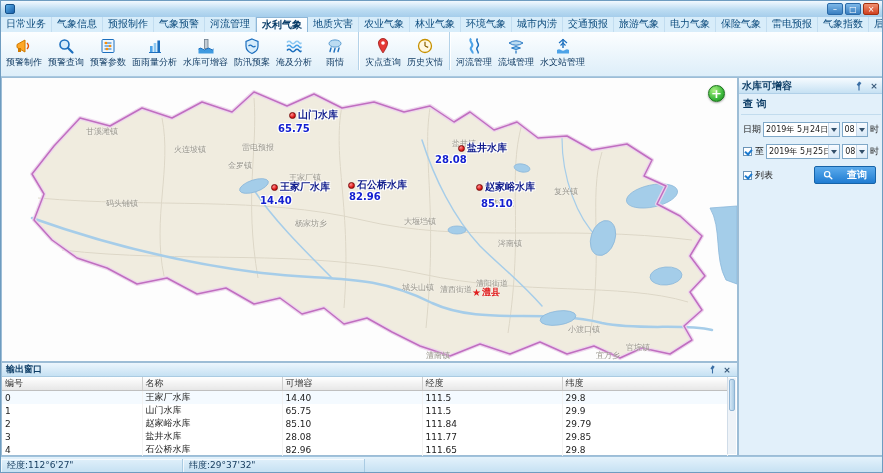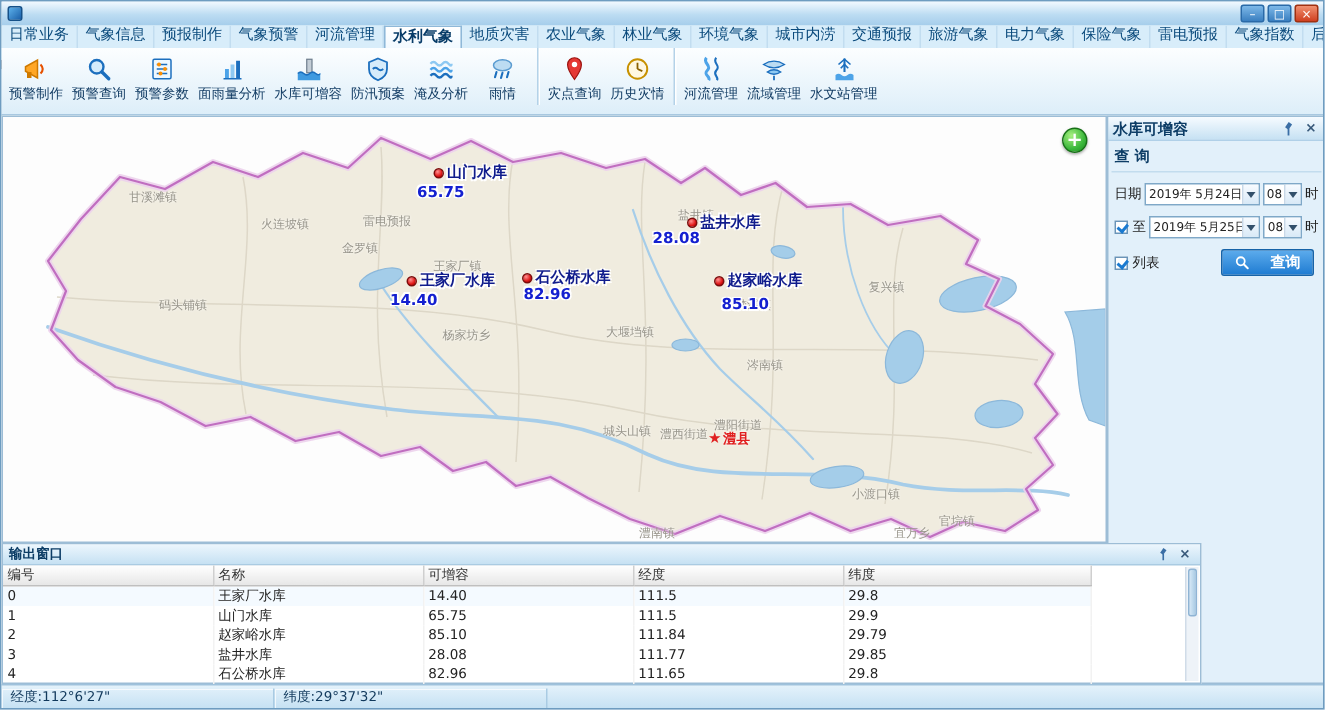--- a/index.html
+++ b/index.html
@@ -79,21 +79,21 @@
     border-top:4px solid #33506b; }
   .checkbox { width:9px; height:9px; background:#fff; border:1px solid #6a94b8; margin-right:3px;
     position:relative; flex:0 0 auto; }
   .checkbox.checked::after { content:""; position:absolute; left:1px; top:1px; width:5px; height:3px;
     border-left:2px solid #1a7ad0; border-bottom:2px solid #1a7ad0; transform:rotate(-50deg); }
   .query-btn { margin-left:auto; margin-right:5px; height:18px; padding:0 8px; display:flex;
     align-items:center; gap:14px; background:linear-gradient(#5cabec,#1f7cd2); border:1px solid #1663a8;
     border-radius:2px; color:#fff; font-size:10px; font-weight:bold; cursor:pointer; }
 
   
-  .output { position:absolute; top:361px; left:0; width:800px; height:94px; background:#fff;
+  .output { position:absolute; top:361px; left:0; width:737px; height:94px; background:#fff;
     border:1px solid #9dbdd6; }
   .output-header { height:14px; background:linear-gradient(#ecf6fd,#c6e1f3); border-bottom:1px solid #aacbe2;
     display:flex; align-items:center; font-size:9px; font-weight:bold; color:#0d3d66; padding:0 4px; }
   .output-table { width:726px; border-collapse:collapse; table-layout:fixed; font-size:9px; }
   .output-table th { height:13px; background:linear-gradient(#ffffff,#e7e7e7); border-right:1px solid #cfcfcf;
     border-bottom:1px solid #bfbfbf; font-weight:normal; text-align:left; padding:0 3px; color:#333; }
   .output-table td { height:10px; padding:0 3px; border-right:1px solid #f2f2f2; color:#222;
     white-space:nowrap; overflow:hidden; }
   .output-table tr:first-child td { background:#f4faff; }
   .v-scroll { position:absolute; right:1px; top:15px; bottom:1px; width:9px; background:#eef3f8;
@@ -321,21 +321,21 @@
     <div id="map-labels">
         <div class="town" style="left: 84px; top: 48px;">甘溪滩镇</div>
         <div class="town" style="left: 172px; top: 66px;">火连坡镇</div>
         <div class="town" style="left: 240px; top: 64px;">雷电预报</div>
         <div class="town" style="left: 226px; top: 82px;">金罗镇</div>
         <div class="town" style="left: 402px; top: 60px; margin-left: 48px;">盐井镇</div>
         <div class="town" style="left: 104px; top: 120px;">码头铺镇</div>
         <div class="town" style="left: 287px; top: 94px;">王家厂镇</div>
         <div class="town" style="left: 293px; top: 140px;">杨家坊乡</div>
         <div class="town" style="left: 488px; top: 120px;">梦溪镇</div>
-        <div class="town" style="left: 552px; top: 108px; margin-left: 25px;">复兴镇</div>
+        <div class="town" style="left: 552px; top: 108px;">复兴镇</div>
         <div class="town" style="left: 402px; top: 138px;">大堰垱镇</div>
         <div class="town" style="left: 496px; top: 160px;">涔南镇</div>
         <div class="town" style="left: 400px; top: 204px;">城头山镇</div>
         <div class="town" style="left: 438px; top: 206px;">澧西街道</div>
         <div class="town" style="left: 474px; top: 200px;">澧阳街道</div>
         <div class="town" style="left: 566px; top: 246px;">小渡口镇</div>
         <div class="town" style="left: 624px; top: 264px;">官垸镇</div>
         <div class="town" style="left: 594px; top: 272px;">宜万乡</div>
         <div class="town" style="left: 424px; top: 272px;">澧南镇</div>
         <div class="res-marker" style="left: 287px; top: 30px;">

